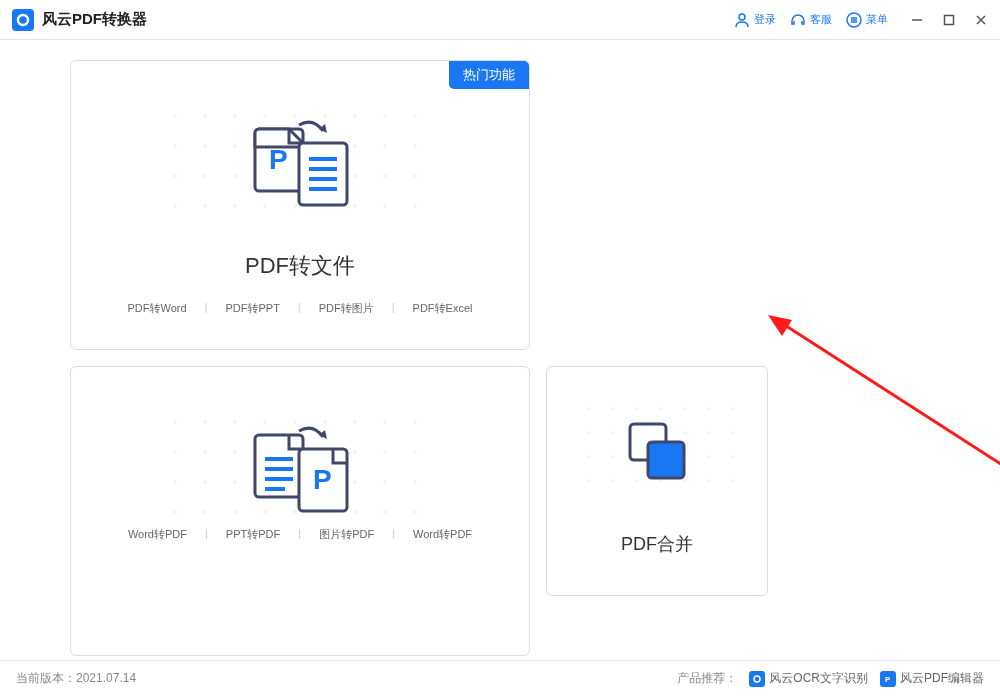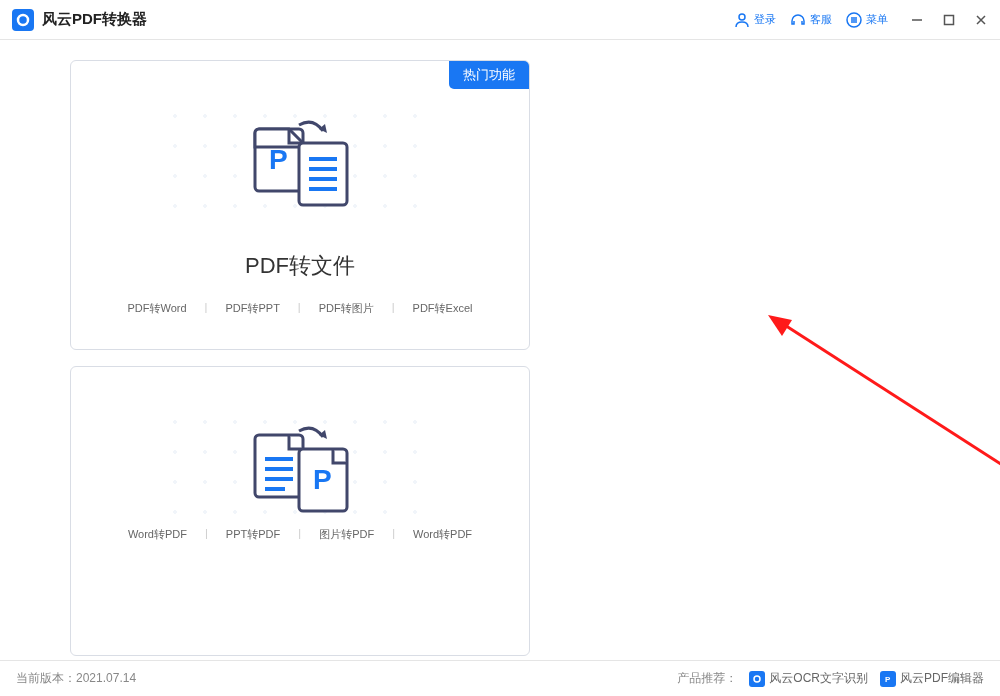--- a/index.html
+++ b/index.html
@@ -304,20 +304,30 @@
       <span class="sub-item">Word转PDF</span>
       <span class="sub-divider">|</span>
       <span class="sub-item">PPT转PDF</span>
       <span class="sub-divider">|</span>
       <span class="sub-item">图片转PDF</span>
       <span class="sub-divider">|</span>
       <span class="sub-item">Word转PDF</span>
     </div>
   </div>
 
+  <div class="card-sm">
+    <div class="bg-dots-sm"></div>
+    <div class="icon-box">
+      <svg width="70" height="70" viewBox="0 0 70 70">
+        <rect x="8" y="8" width="36" height="36" rx="4" fill="#fff" stroke="#41476b" stroke-width="3"></rect>
+        <rect x="26" y="26" width="36" height="36" rx="4" fill="#1977f3" stroke="#41476b" stroke-width="3"></rect>
+      </svg>
+    </div>
+    <div class="card-sm-title">PDF合并</div>
+  </div>
 
 
 
 
 </div>
 
 <svg class="arrow-annotation" viewBox="0 0 260 170">
   <line x1="250" y1="160" x2="20" y2="12" stroke="#ff1a1a" stroke-width="3"></line>
   <polygon points="8,5 32,10 22,26" fill="#ff1a1a"></polygon>
 </svg>

